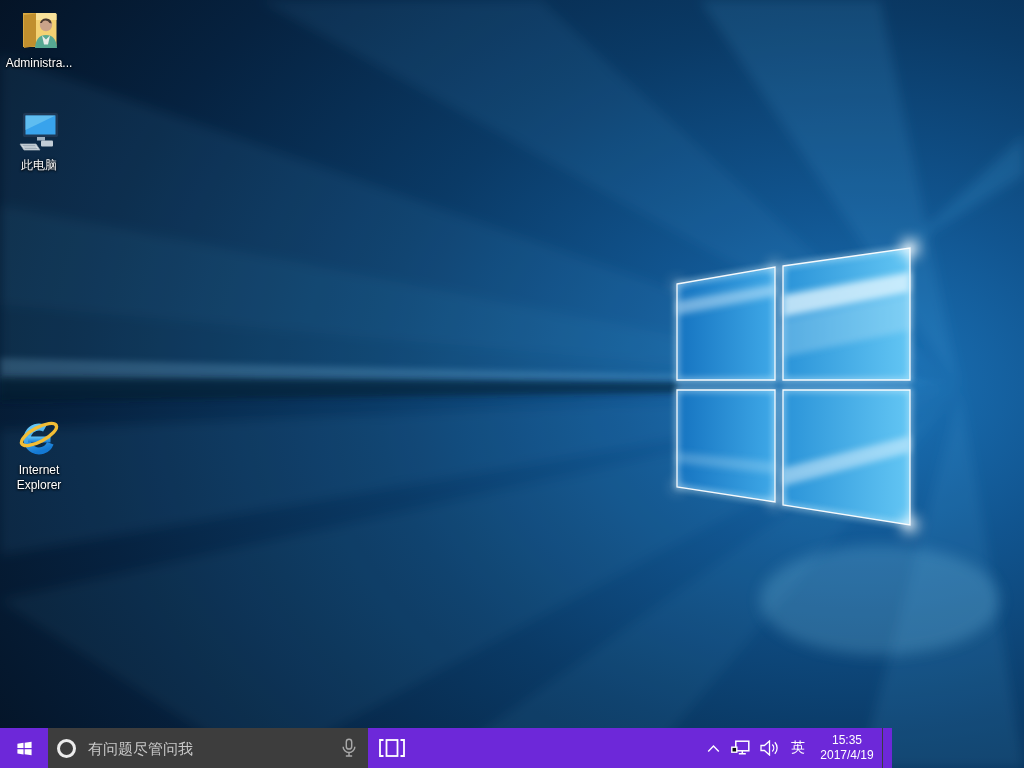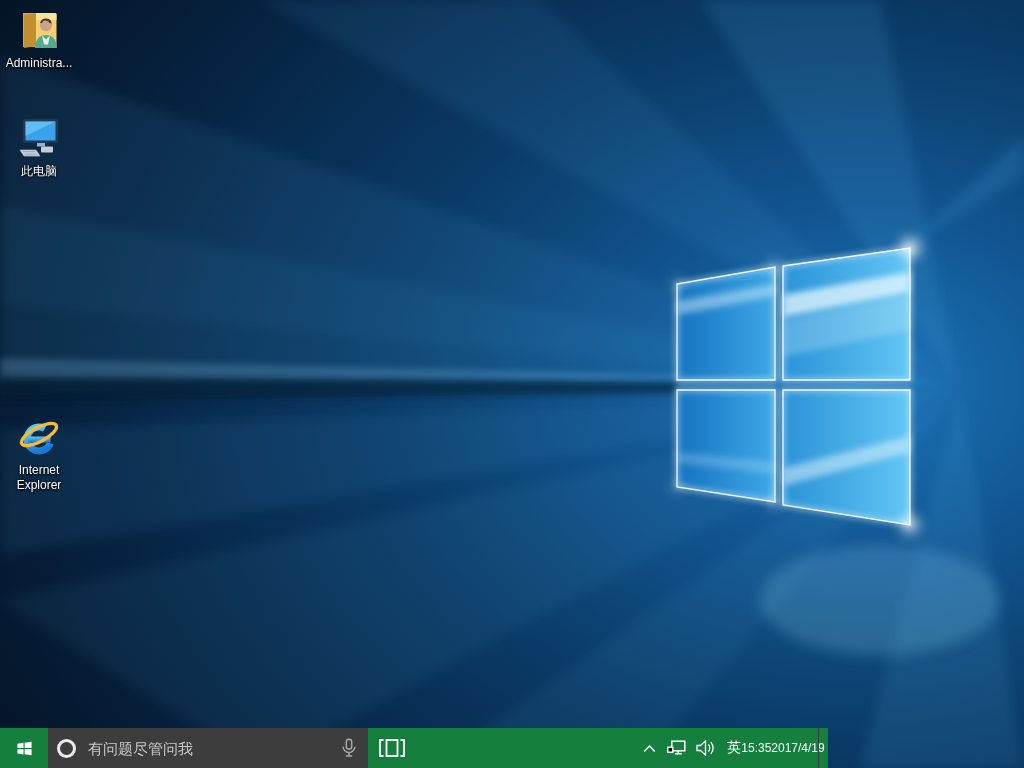--- a/index.html
+++ b/index.html
@@ -15,22 +15,22 @@
   .desktop-icon{
     position:absolute;left:0;width:78px;text-align:center;cursor:pointer;
   }
   .desktop-icon .glyph{display:block;margin:0 auto;width:48px;height:48px;}
   .desktop-icon .label{
     display:block;margin-top:2px;font-size:12px;line-height:1.25;color:#fff;
     text-shadow:0 1px 2px rgba(0,0,0,.95),0 0 3px rgba(0,0,0,.8);
   }
   
   .taskbar{
-    position:absolute;left:0;bottom:0;width:828px;height:40px;
-    background:#15803d;display:flex;align-items:stretch;color:#fff;
+    position:absolute;left:0;bottom:0;width:892px;height:40px;
+    background:#6d28d9;display:flex;align-items:stretch;color:#fff;
   }
   .start-button{
     width:48px;display:flex;align-items:center;justify-content:center;
     background:transparent;border:none;cursor:pointer;
   }
   .search-box{
     width:320px;background:#3d3d3d;display:flex;align-items:center;
     padding:0 10px 0 9px;box-sizing:border-box;cursor:text;
   }
   .cortana-ring{
@@ -52,21 +52,21 @@
   .tray{display:flex;align-items:center;}
   .tray-item{
     height:40px;display:flex;align-items:center;justify-content:center;
     cursor:pointer;
   }
   .tray-chevron{width:26px;}
   .tray-net{width:28px;}
   .tray-vol{width:30px;}
   .tray-lang{width:28px;font-size:14px;color:#fff;}
   .tray-clock{
-    width:70px;flex-direction:row;justify-content:center;line-height:15px;
+    width:70px;flex-direction:column;justify-content:center;line-height:15px;
     font-size:12px;text-align:center;color:#fff;
   }
   .show-desktop{width:9px;border-left:1px solid #3a3d40;height:40px;cursor:pointer;}
 </style>
 </head>
 <body>
 
 <div class="screen">
 
   <svg class="wallpaper" width="1024" height="768" viewBox="0 0 1024 768" preserveAspectRatio="none">
@@ -162,21 +162,21 @@
       <path d="M21 7 L40 7 Q41.5 7 41.5 8.5 L41.5 39.5 Q41.5 41 40 41 L21 41 Z" fill="#f3d172"></path>
       <path d="M21 7 L40 7 Q41.5 7 41.5 8.5 L41.5 14 L21 14 Z" fill="#f9e29a"></path>
       <circle cx="31" cy="19" r="6.2" fill="#c9a289"></circle>
       <path d="M25 17 q1.5 -5 6.5 -4.5 q5 .5 5 5 l-2 -.5 q-1 -2.5 -4 -2.5 q-3 0 -3.5 2.5 Z" fill="#4a3a30"></path>
       <path d="M20 42 q1 -13 11 -13 q10 0 11 13 Z" fill="#57a892"></path>
       <path d="M27 29.5 l4 4 l4 -4 l-2 9 h-4 Z" fill="#e8ece9"></path>
     </svg>
     <span class="label">Administra...</span>
   </div>
 
-  <div class="desktop-icon" style="top:114px">
+  <div class="desktop-icon" style="top:108px">
     <svg class="glyph" viewBox="0 0 48 48">
       <rect x="8" y="5" width="35" height="24" rx="1.5" fill="#1e3document55" stroke="#16293f"></rect>
       <rect x="8" y="5" width="35" height="24" rx="1.5" fill="#1e3855"></rect>
       <rect x="10.5" y="7.5" width="30" height="19" fill="#38a3ec"></rect>
       <path d="M10.5 7.5 L40.5 7.5 L10.5 22 Z" fill="#6cc6f2" opacity="0.75"></path>
       <rect x="22" y="29" width="8" height="3.5" fill="#9fb0bf"></rect>
       <rect x="26" y="32.5" width="12" height="6" rx="1" fill="#c3cdd6"></rect>
       <g>
         <path d="M5 36 L21 36 L25 42 L9 42 Z" fill="#dde3e8" stroke="#9aa7b2" stroke-width="0.8"></path>
         <path d="M7.5 37.5 h13 M8.5 39 h13 M9.5 40.5 h13" stroke="#9aa7b2" stroke-width="0.9"></path>

